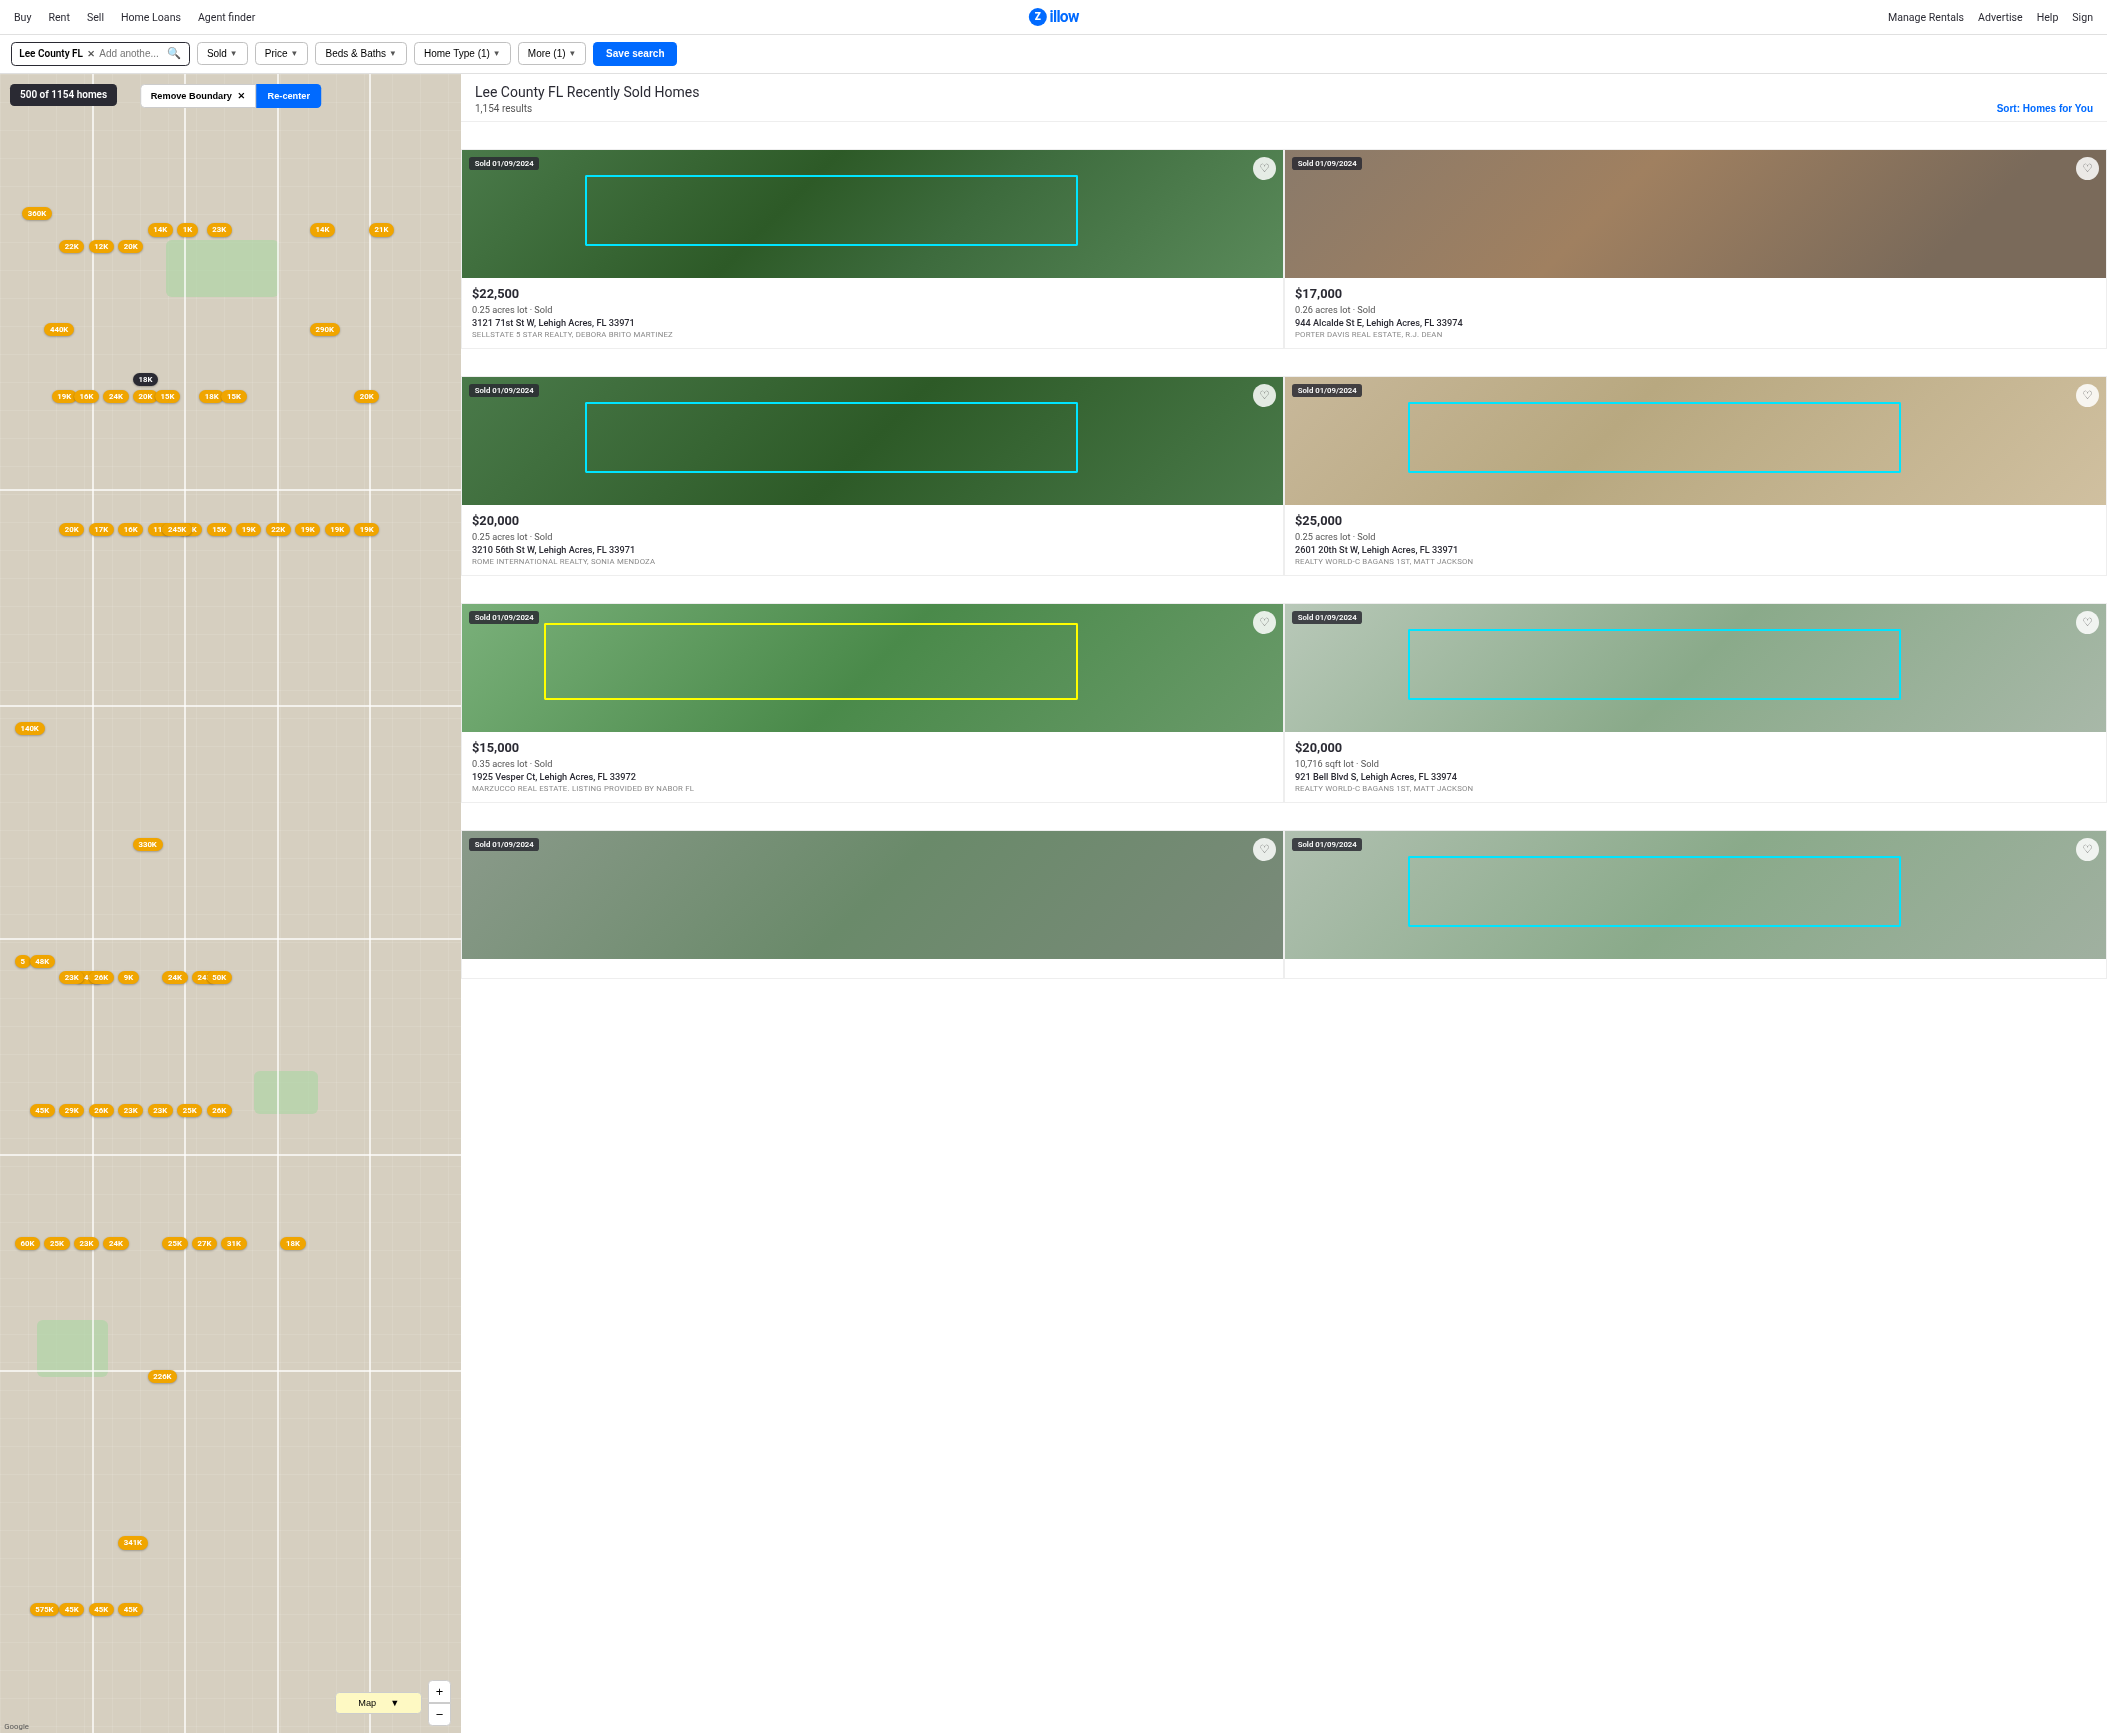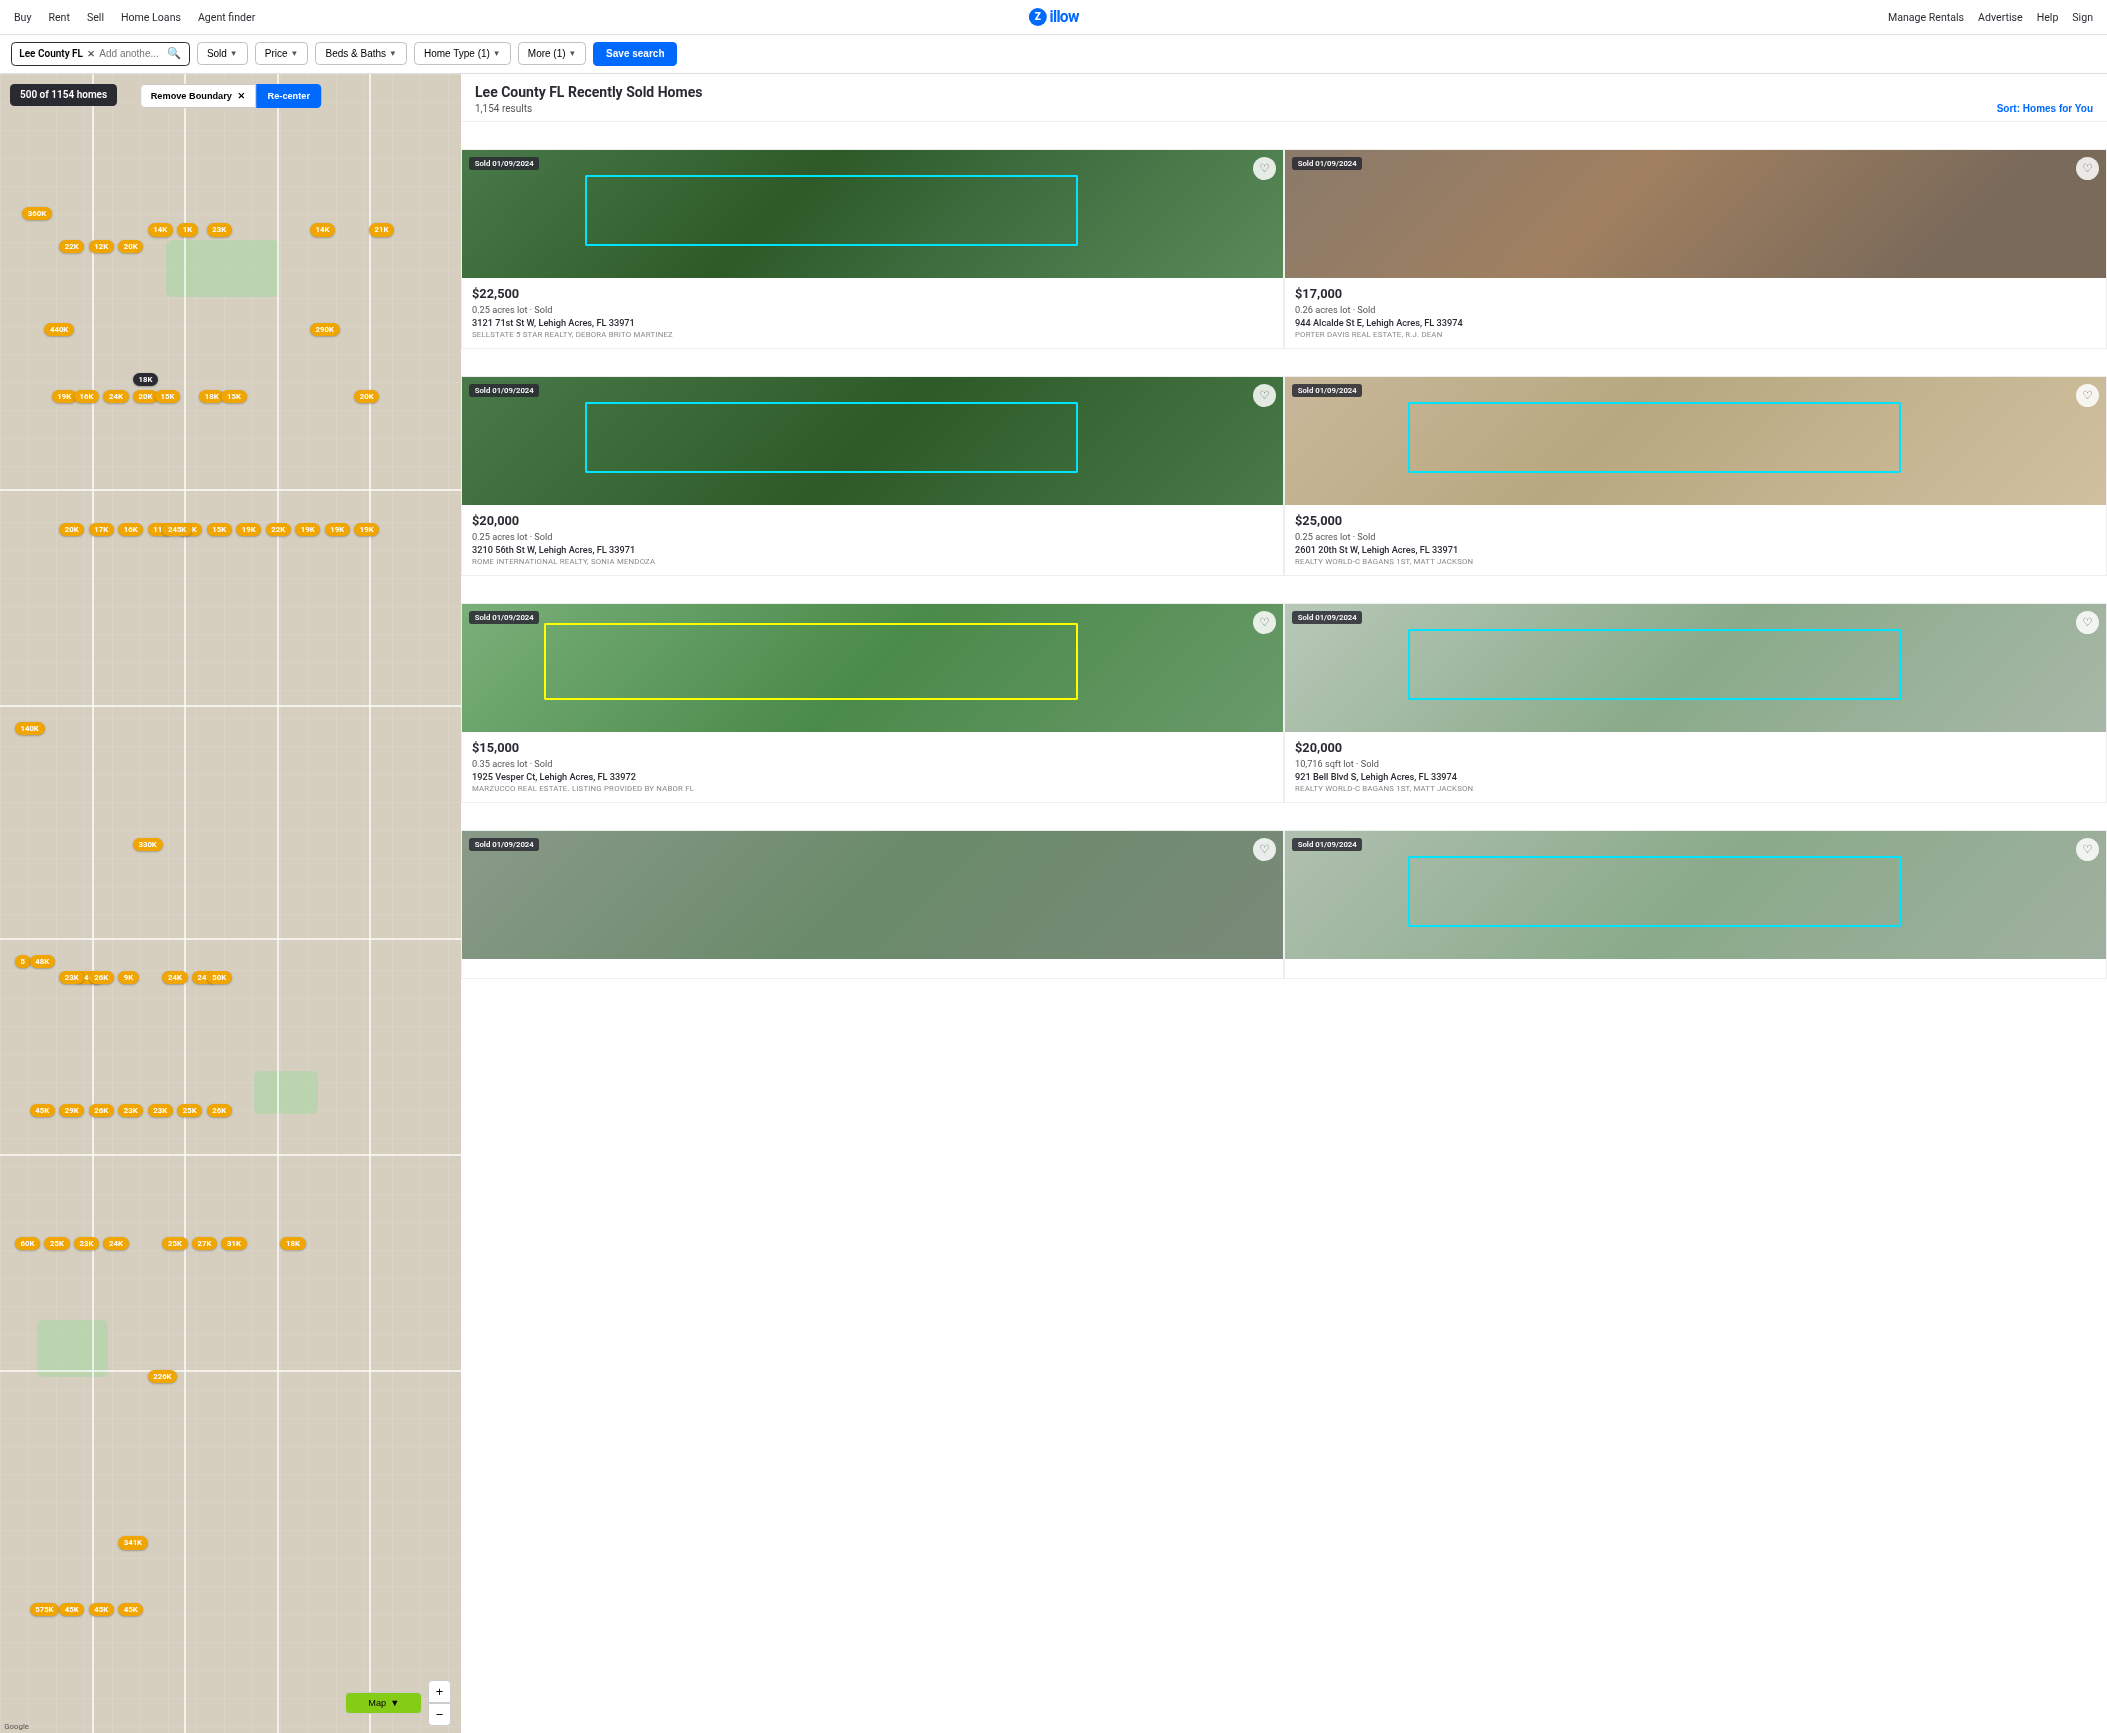--- a/index.html
+++ b/index.html
@@ -77,39 +77,39 @@
       padding: 2.1px 5.7px; font-size: 7.8px; font-weight: 700; white-space: nowrap; cursor: pointer;
       box-shadow: 0 0.7px 2.1px rgba(0,0,0,0.3);
     }
     .price-bubble.selected { background: #2a2a33; }
 
     
     .map-bottom {
       position: absolute; bottom: 10px; right: 10px; display: flex; gap: 5.7px; z-index: 10; align-items: center;
     }
     .map-type-btn {
-      background: #84cc16; border: 0.7px solid #ccc; border-radius: 4.3px;
-      padding: 5px 22px; font-size: 9.2px; cursor: pointer; font-weight: 500; display: flex; align-items: center; gap: 4px;
+      background: #fef9c3; border: 0.7px solid #ccc; border-radius: 4.3px;
+      padding: 5px 22px; font-size: 9.2px; cursor: pointer; font-weight: 500; display: flex; align-items: center; gap: 14px;
     }
     .zoom-controls { display: flex; flex-direction: column; gap: 0; }
     .zoom-btn {
       background: #fff; border: 0.7px solid #ccc; width: 23px; height: 23px;
       display: flex; align-items: center; justify-content: center; font-size: 12.8px; cursor: pointer;
     }
     .zoom-btn:first-child { border-radius: 4.3px 4.3px 0 0; }
     .zoom-btn:last-child { border-radius: 0 0 4.3px 4.3px; }
     .google-label { position: absolute; bottom: 4.3px; left: 4.3px; font-size: 7.8px; color: #555; }
 
     
     .park-area { position: absolute; background: #a8d5a2; border-radius: 5.7px; opacity: 0.6; }
 
     
     .listings-side { flex: 1; overflow-y: auto; background: #fff; padding: 0; }
     .listings-header { padding: 10px 14px 7px; border-bottom: 0.7px solid #eee; position: sticky; top: 0; background: #fff; z-index: 5; }
-    .listings-title { font-size: 14px; font-weight: 700; color: #2a2a33; margin-bottom: 2.8px; }
+    .listings-title { font-size: 14px; font-weight: 400; color: #2a2a33; margin-bottom: 2.8px; }
     .listings-meta { display: flex; align-items: center; justify-content: space-between; }
     .results-count { font-size: 10px; color: #555; }
     .sort-btn { color: #006aff; font-size: 10px; font-weight: 600; cursor: pointer; background: none; border: none; }
 
     
     .listings-grid { display: grid; grid-template-columns: 1fr 1fr; gap: 0; }
     .listing-card {
       border: 0.7px solid #eee; cursor: pointer; position: relative; overflow: hidden; margin-top: 27px;
     }
     .card-img-wrap { position: relative; height: 128px; background: #ccc; overflow: hidden; }

